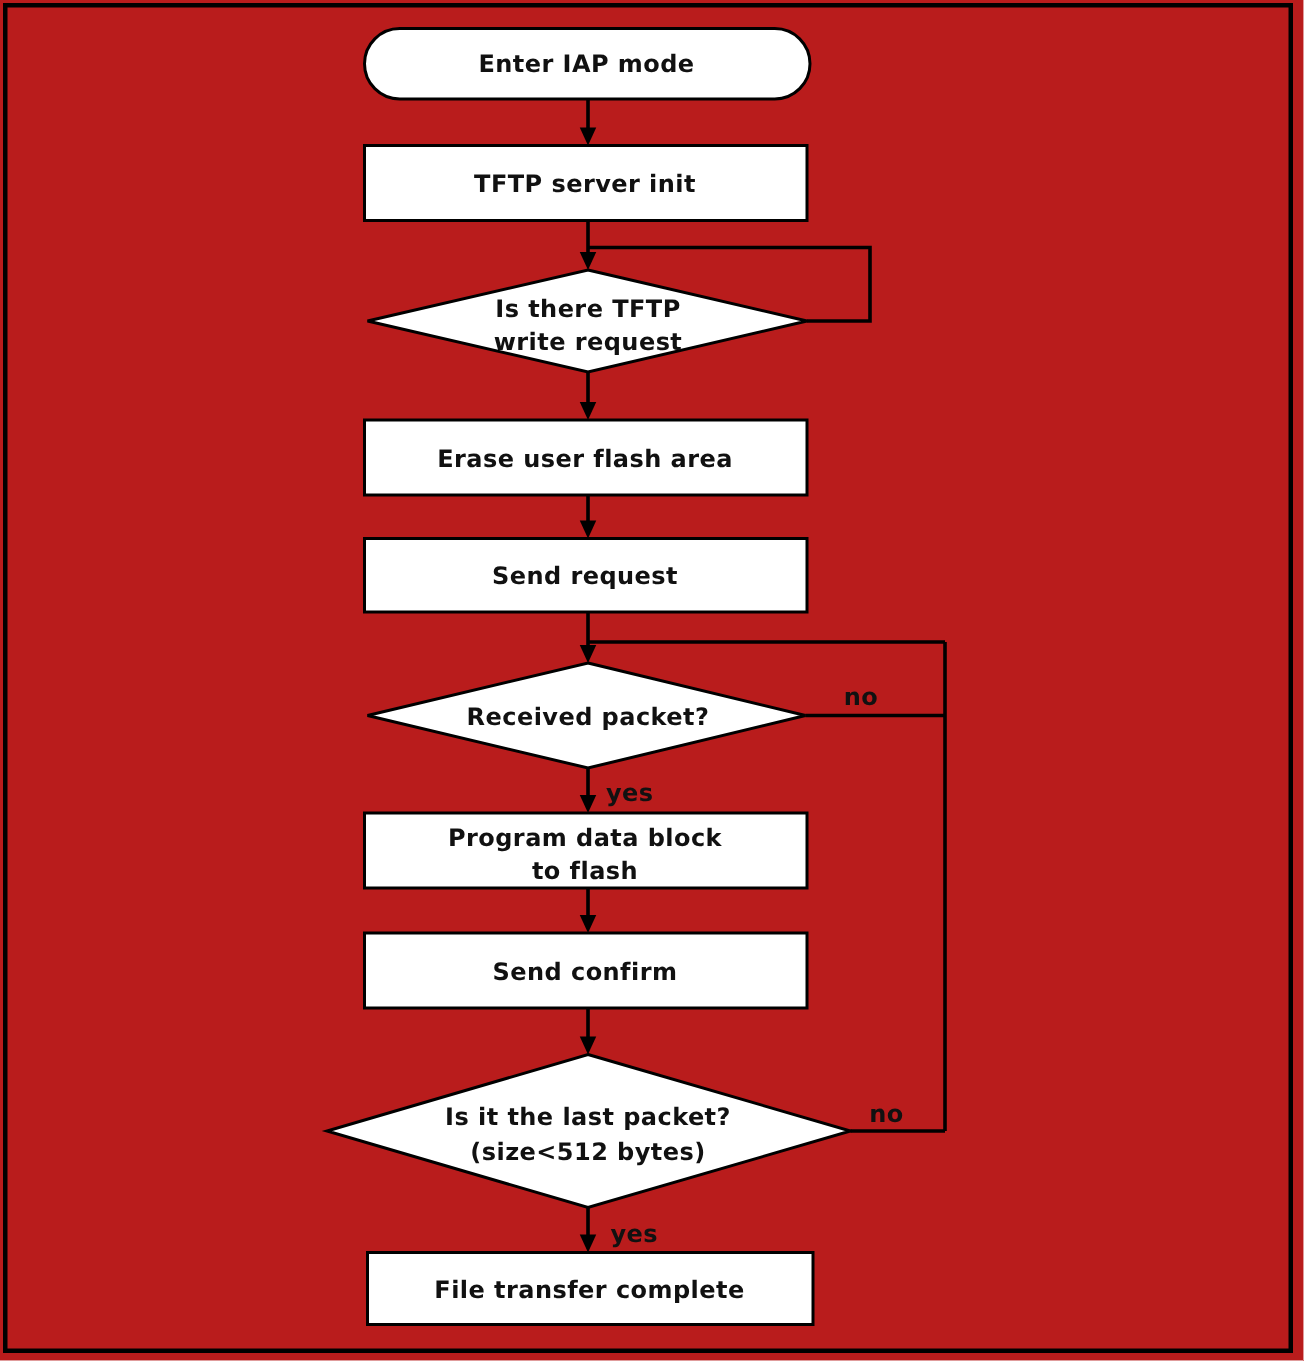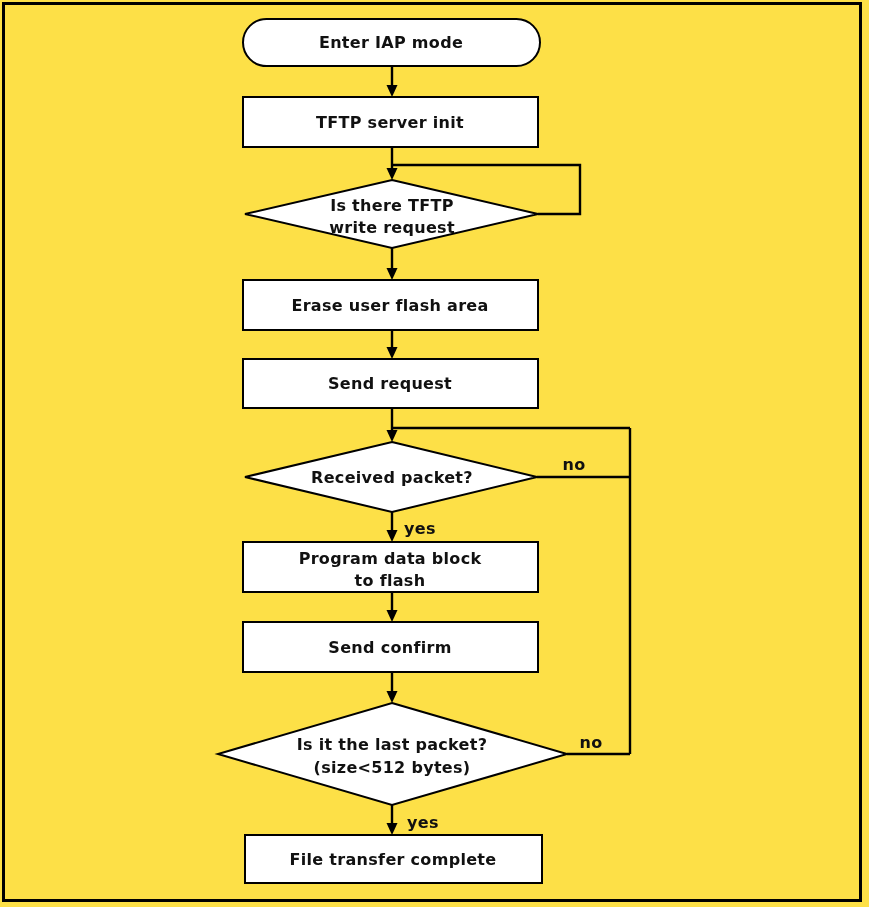--- a/index.html
+++ b/index.html
@@ -4,21 +4,21 @@
 <style>
   html, body {
     margin: 0;
     padding: 0;
     background: #ffffff;
   }
   .page {
     position: relative;
     width: 869px;
     height: 907px;
-    background: #fde047;
+    background: #b91c1c;
     font-family: "DejaVu Sans", "Liberation Sans", sans-serif;
   }
   svg.flowchart {
     display: block;
     width: 869px;
     height: 907px;
   }
   .shape {
     fill: #ffffff;
     stroke: #000000;

